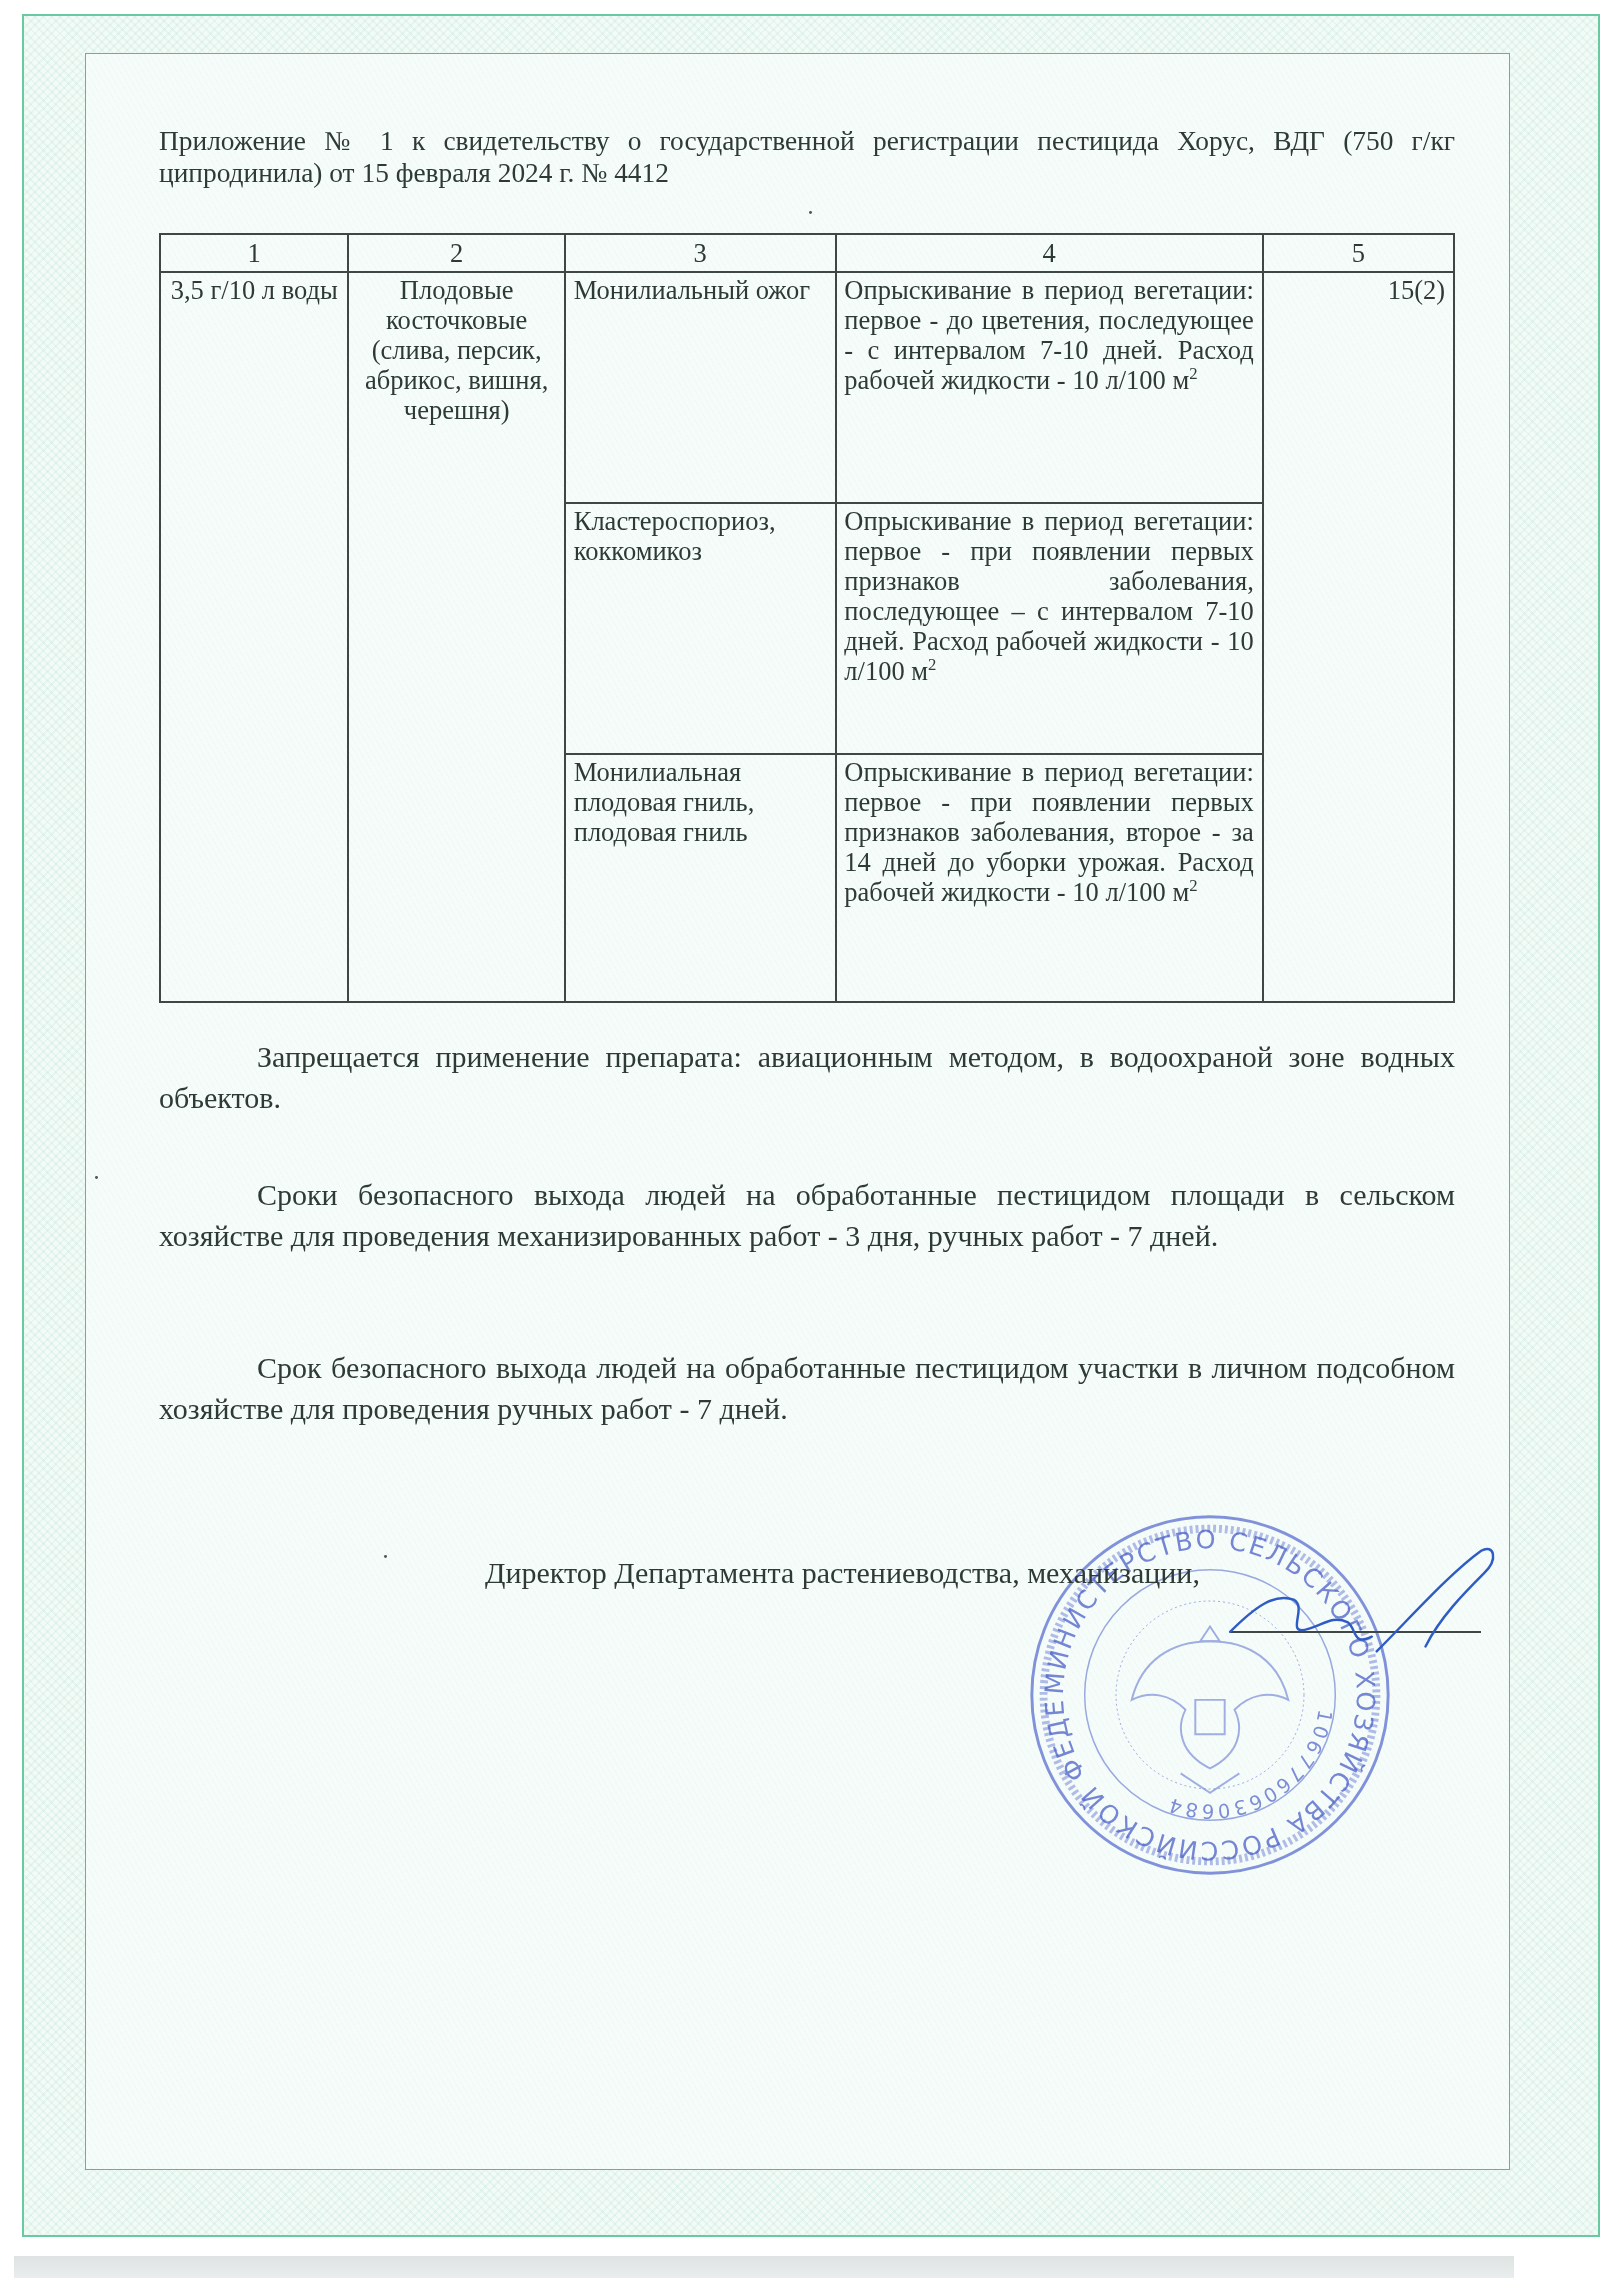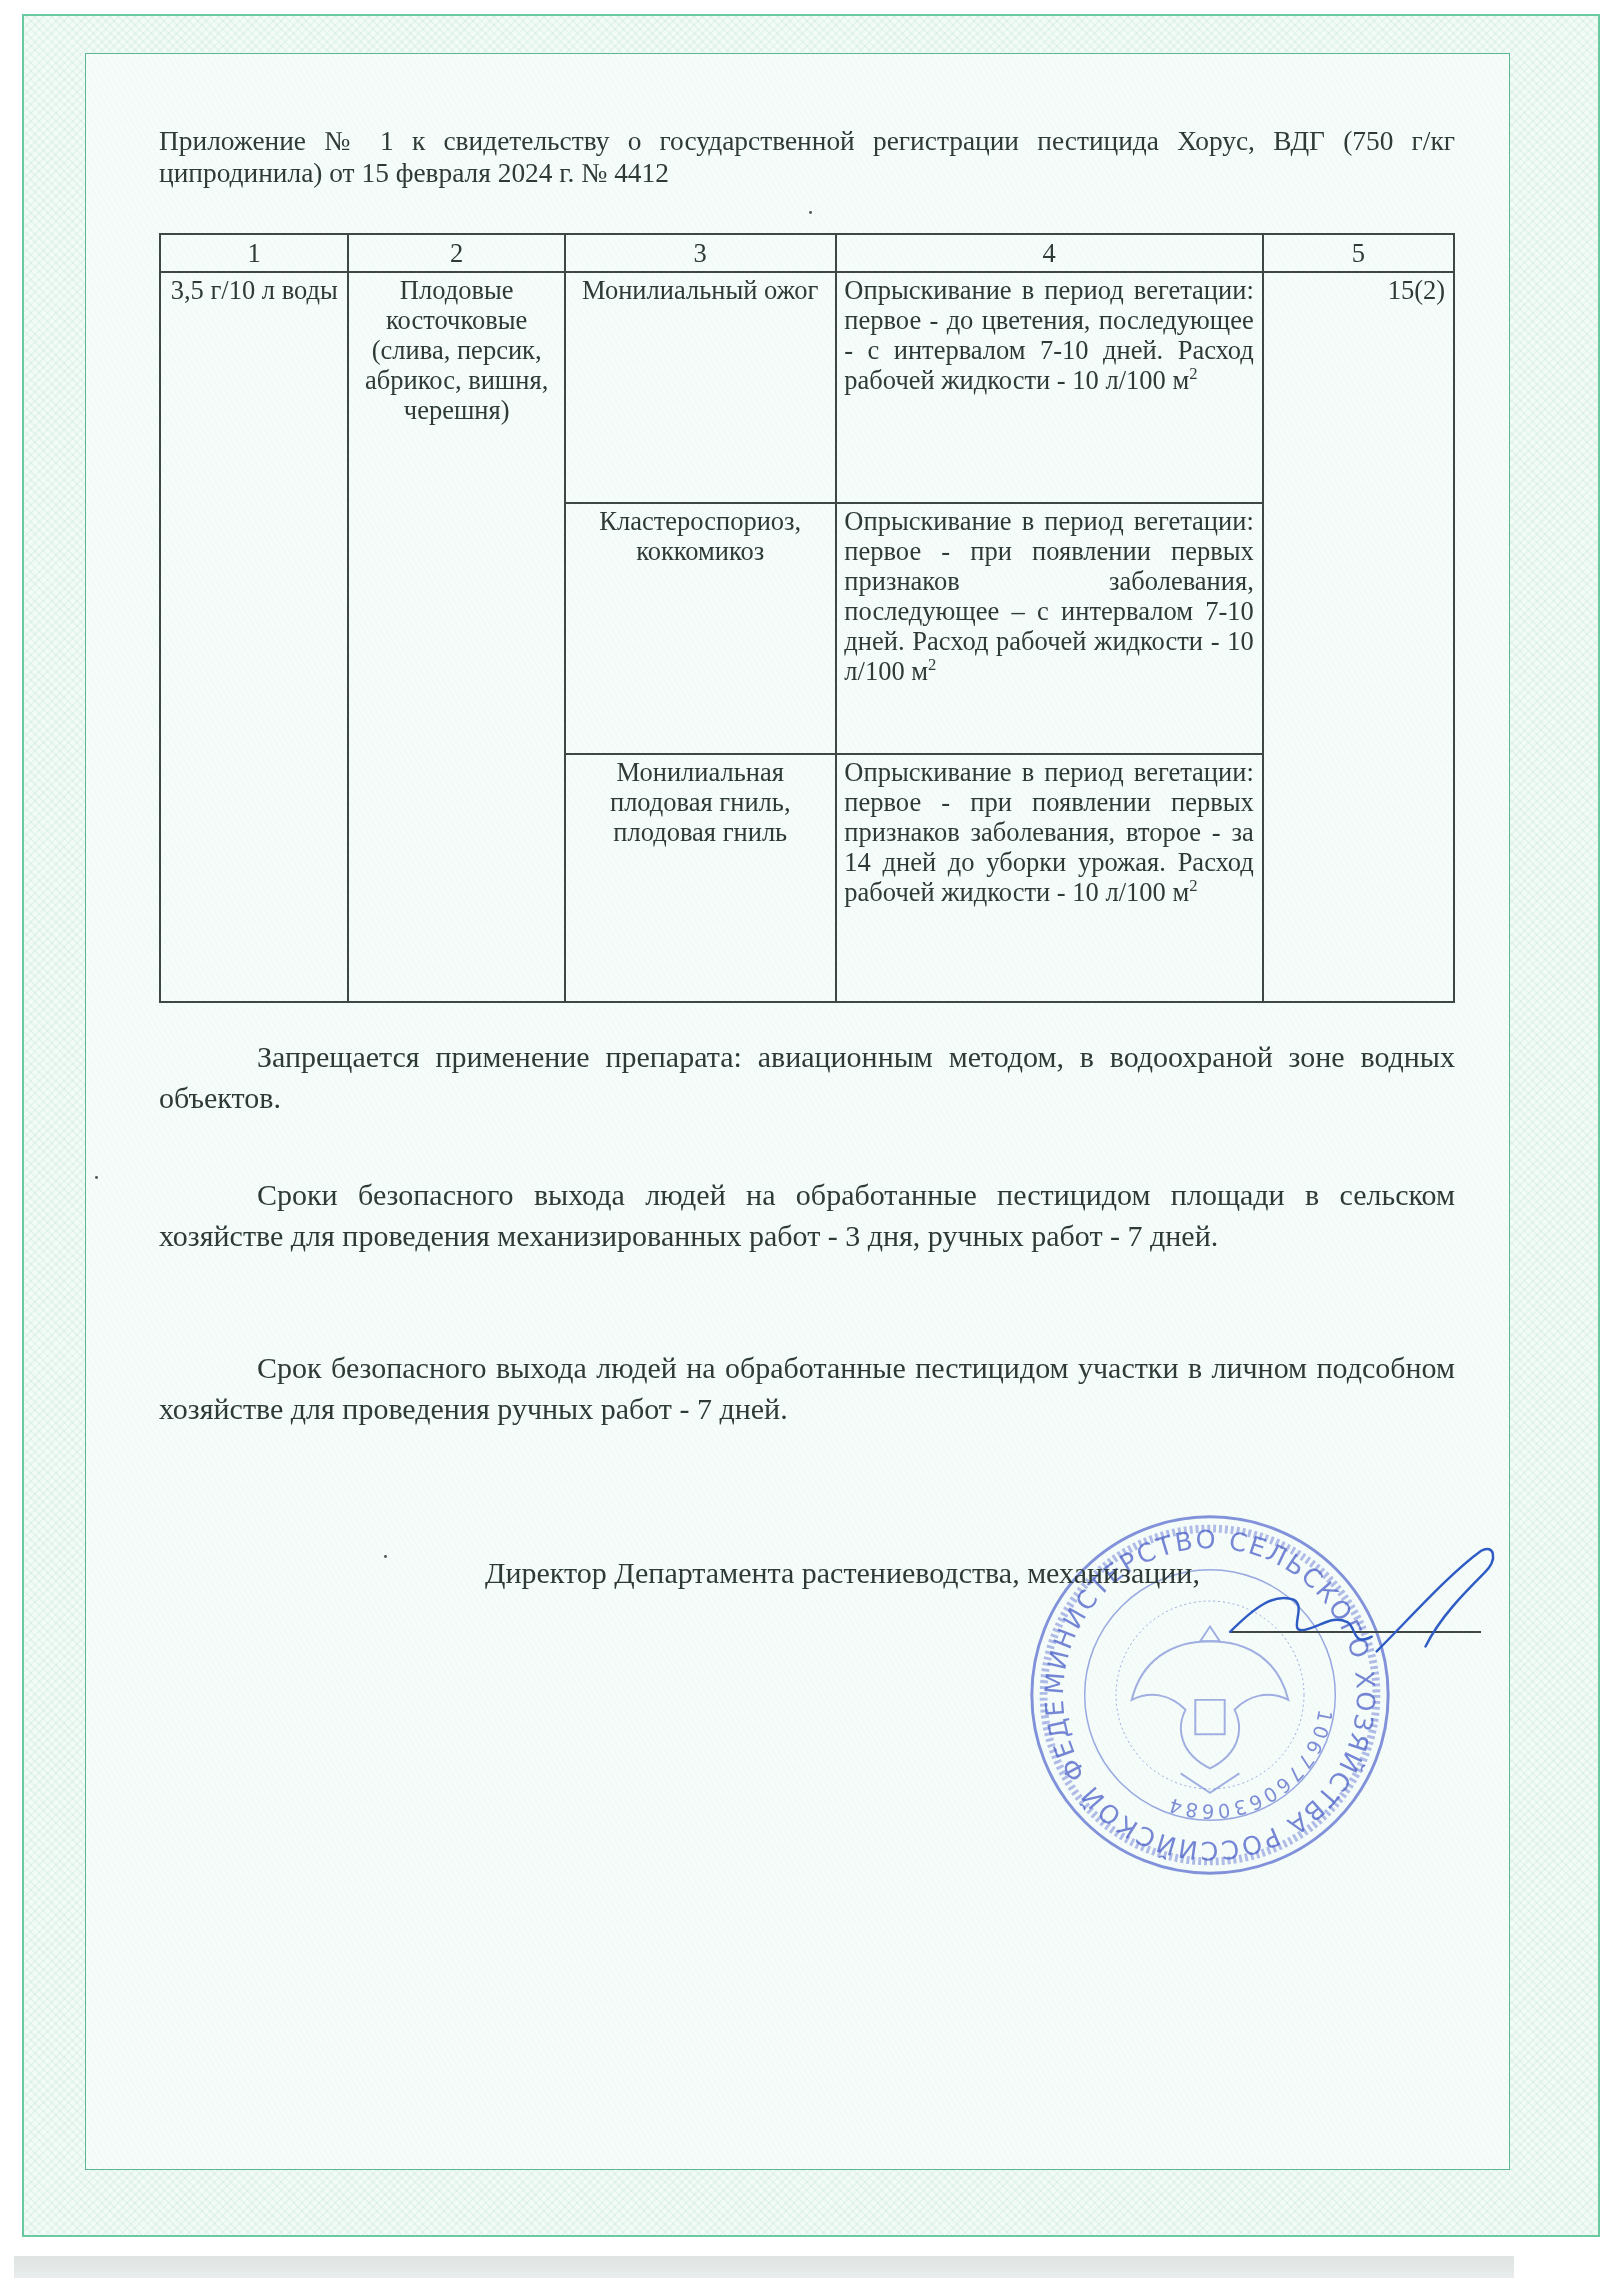--- a/index.html
+++ b/index.html
@@ -37,21 +37,21 @@
   table.reg {
     position: absolute; left: 159px; top: 233px; width: 1296px;
     border-collapse: collapse; font-size: 26.5px; line-height: 30px;
   }
   table.reg td {
     border: 2px solid #3f4744; vertical-align: top; padding: 2px 7.8px 3.9px 7.8px;
   }
   table.reg tr.head td { text-align: center; padding: 2.9px 7.8px; }
   .c1 { width: 173px; text-align: center; }
   .c2 { width: 200px; text-align: center; }
-  .c3 { width: 254px; text-align: center; }
+  .c3 { width: 254px; text-align: left; }
   .c4 { width: 414px; text-align: justify; text-align-last: left; }
   .c5 { width: 176px; text-align: right; }
   .r1 td.c3, .r1 td.c4 { height: 223px; }
   .r2 td.c3, .r2 td.c4 { height: 243px; margin-top: 8px; }
   .r3 td.c3, .r3 td.c4 { height: 241px; }
   sup { font-size: 16.7px; line-height: 0; }
   .para {
     position: absolute; left: 159px; width: 1296px;
     font-size: 30px; line-height: 41px; text-align: justify;
   }

